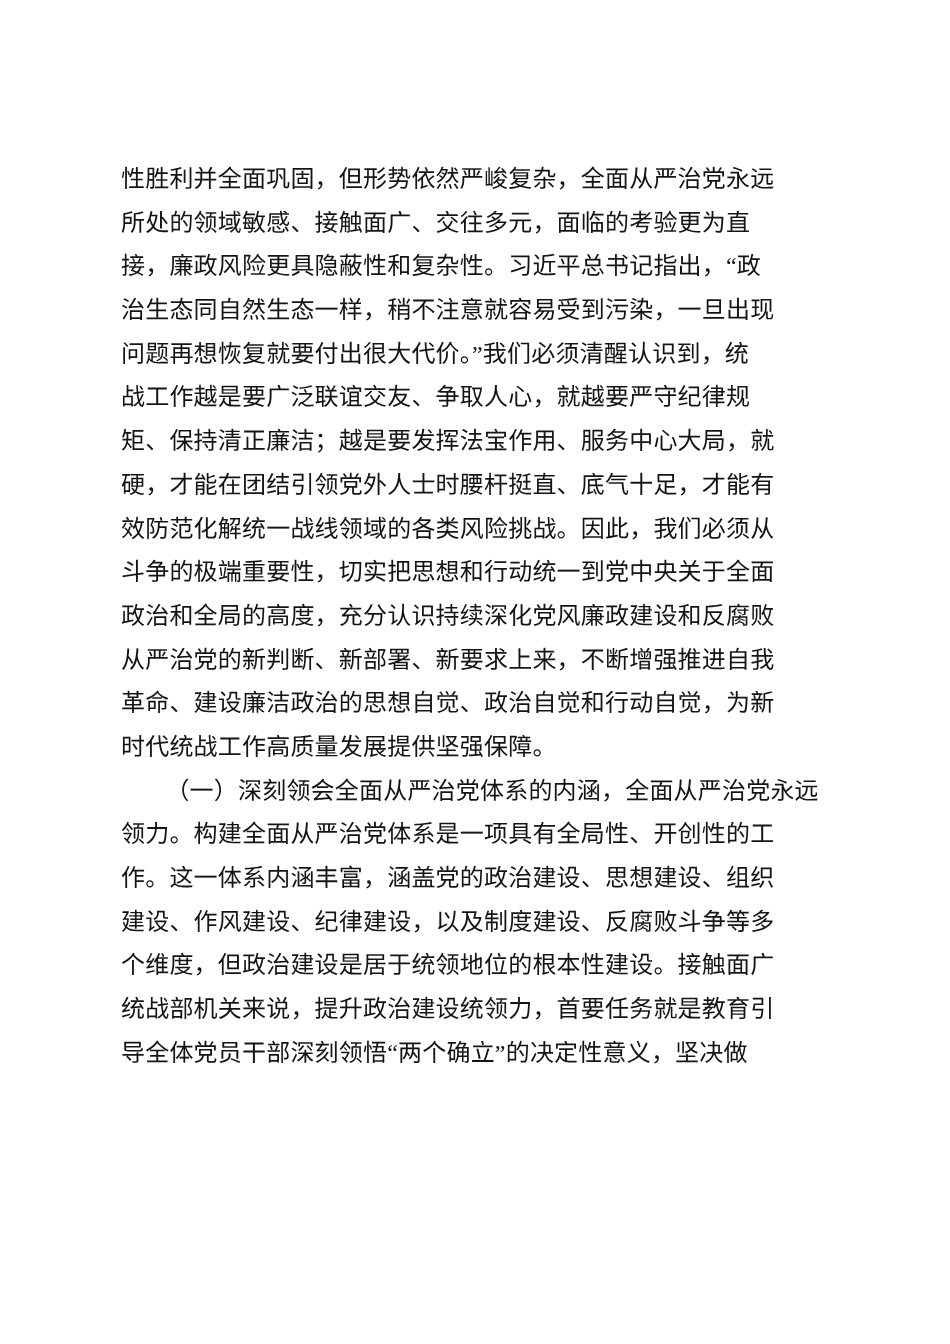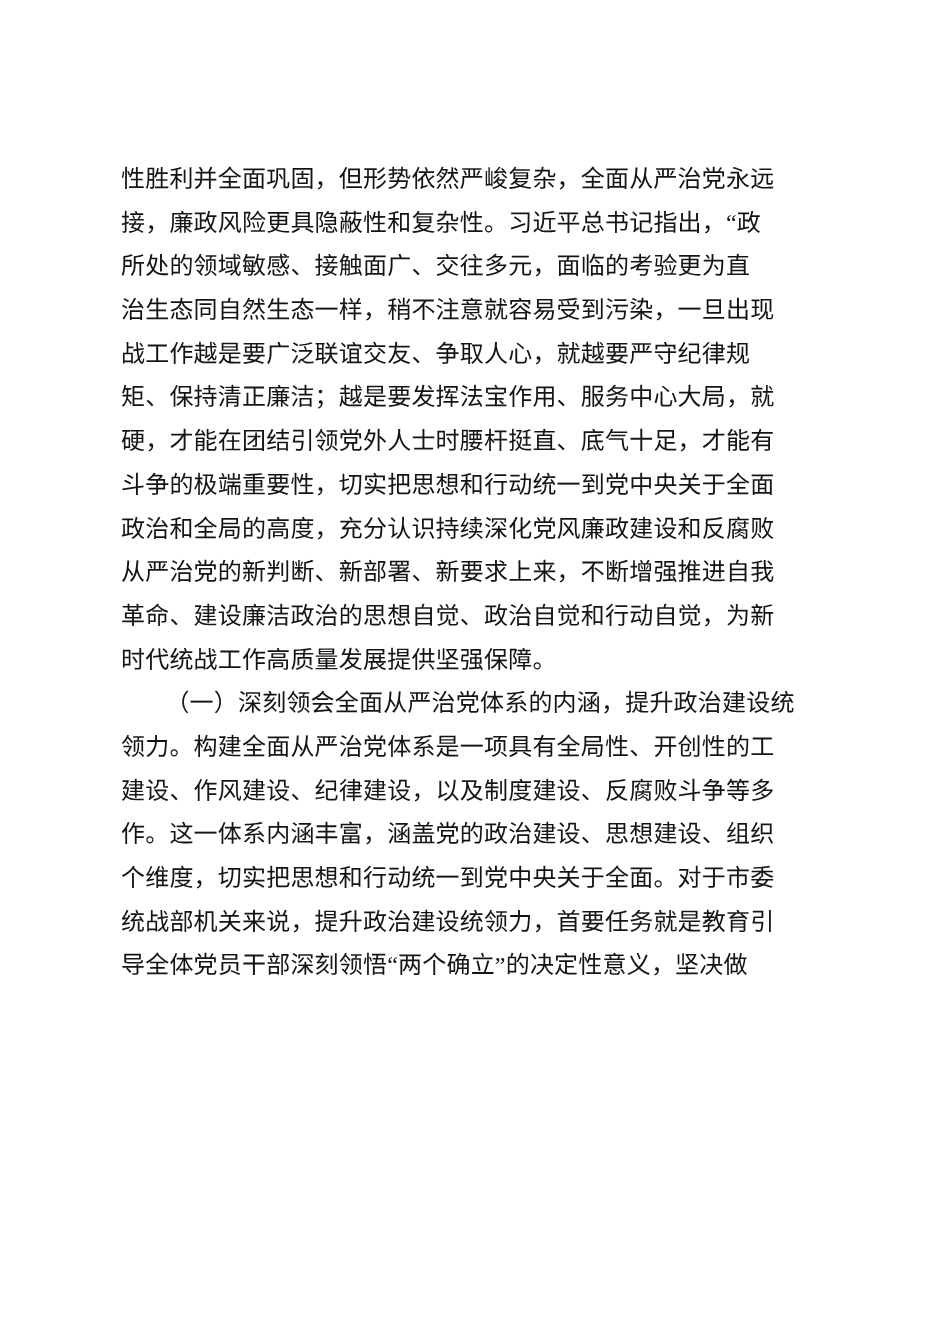--- a/index.html
+++ b/index.html
@@ -37,32 +37,34 @@
   .line.indent {
     text-indent: 1.85em;
   }
 </style>
 </head>
 <body>
 
 <div class="page">
   <div class="doc-body">
     <div class="line">性胜利并全面巩固，但形势依然严峻复杂，全面从严治党永远</div>
+    <div class="line">所处的领域敏感、接触面广、交往多元，面临的考验更为直</div>
     <div class="line">接，廉政风险更具隐蔽性和复杂性。习近平总书记指出，“政</div>
-    <div class="line">所处的领域敏感、接触面广、交往多元，面临的考验更为直</div>
     <div class="line">治生态同自然生态一样，稍不注意就容易受到污染，一旦出现</div>
+    <div class="line">问题再想恢复就要付出很大代价。”我们必须清醒认识到，统</div>
     <div class="line">战工作越是要广泛联谊交友、争取人心，就越要严守纪律规</div>
     <div class="line">矩、保持清正廉洁；越是要发挥法宝作用、服务中心大局，就</div>
     <div class="line">硬，才能在团结引领党外人士时腰杆挺直、底气十足，才能有</div>
+    <div class="line">效防范化解统一战线领域的各类风险挑战。因此，我们必须从</div>
     <div class="line">斗争的极端重要性，切实把思想和行动统一到党中央关于全面</div>
     <div class="line">政治和全局的高度，充分认识持续深化党风廉政建设和反腐败</div>
     <div class="line">从严治党的新判断、新部署、新要求上来，不断增强推进自我</div>
     <div class="line">革命、建设廉洁政治的思想自觉、政治自觉和行动自觉，为新</div>
     <div class="line">时代统战工作高质量发展提供坚强保障。</div>
-    <div class="line indent">（一）深刻领会全面从严治党体系的内涵，提升政治建设统</div>
+    <div class="line indent">（一）深刻领会全面从严治党体系的内涵，全面从严治党永远</div>
     <div class="line">领力。构建全面从严治党体系是一项具有全局性、开创性的工</div>
+    <div class="line">作。这一体系内涵丰富，涵盖党的政治建设、思想建设、组织</div>
     <div class="line">建设、作风建设、纪律建设，以及制度建设、反腐败斗争等多</div>
-    <div class="line">作。这一体系内涵丰富，涵盖党的政治建设、思想建设、组织</div>
-    <div class="line">个维度，切实把思想和行动统一到党中央关于全面。对于市委</div>
+    <div class="line">个维度，但政治建设是居于统领地位的根本性建设。接触面广</div>
     <div class="line">统战部机关来说，提升政治建设统领力，首要任务就是教育引</div>
     <div class="line">导全体党员干部深刻领悟“两个确立”的决定性意义，坚决做</div>
   </div>
 </div>
 
 </body></html>

